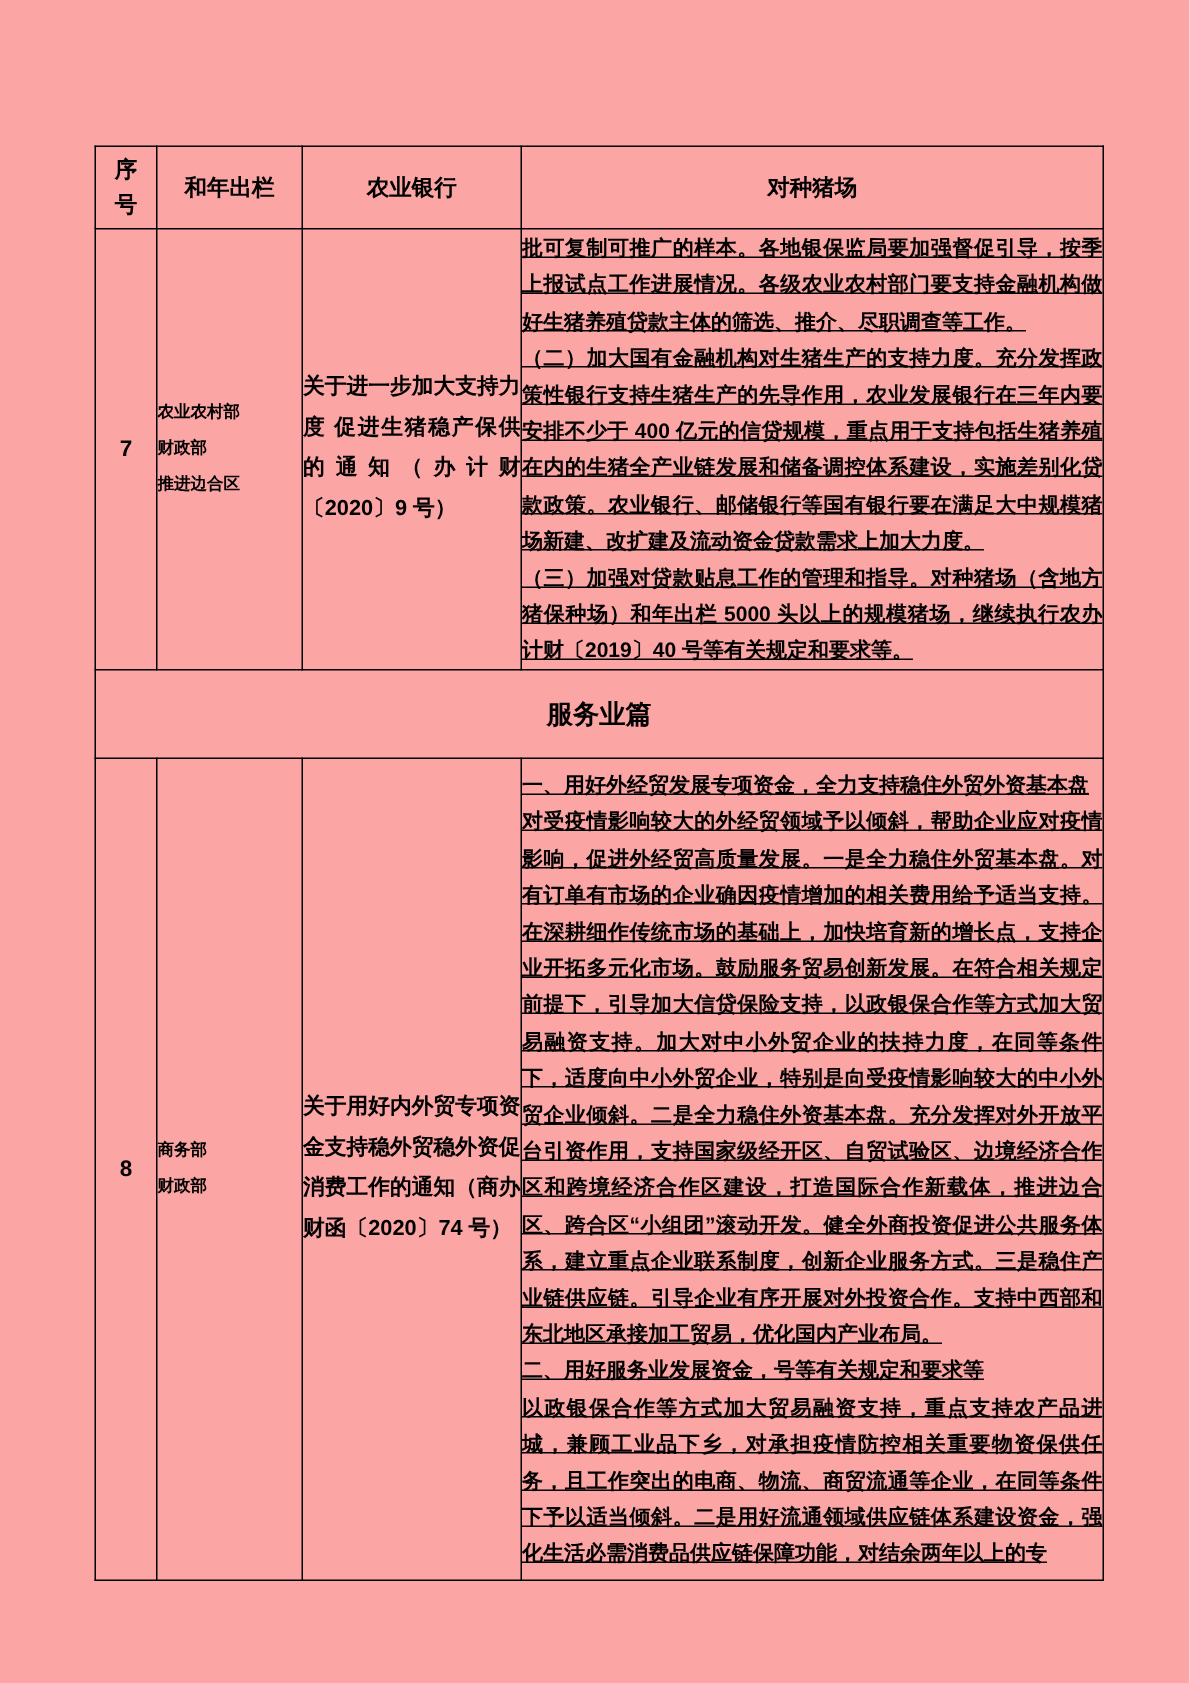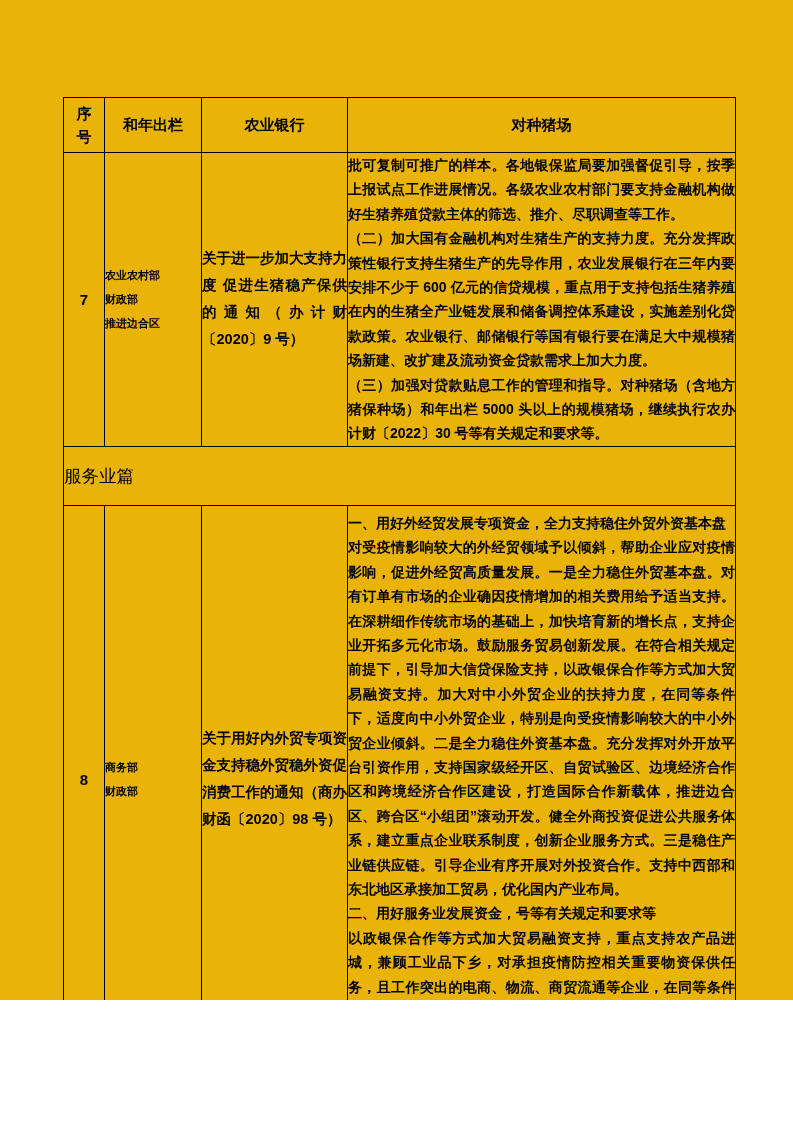--- a/index.html
+++ b/index.html
@@ -1,20 +1,20 @@
 <!DOCTYPE html>
 <html><head>
 <meta charset="utf-8">
 <style>
   html, body { margin: 0; padding: 0; background: #ffffff; }
   .page {
     position: relative;
     width: 793px;
-    height: 1000px;
-    background: #eab308;
+    height: 1122px;
+    background: #fca5a5;
     color: #000000;
     font-family: "Liberation Sans", sans-serif;
     font-weight: bold;
     overflow: hidden;
   }
   table.doc-table {
     position: absolute;
     left: 63px;
     top: 97px;
     width: 672px;
@@ -63,25 +63,25 @@
     vertical-align: middle;
     margin-top: 12px;
   }
   .cell-doc .doc-name { text-align: justify; }
   .cell-content {
     font-size: 14px;
     line-height: 24.4px;
     padding: 2px 6px 0 6px;
     vertical-align: top;
   }
-  .cell-content .para { text-align: justify; }
+  .cell-content .para { text-align: justify; text-decoration: underline; }
   .section-cell {
-    text-align: left;
+    text-align: center;
     font-size: 17.5px;
-    font-weight: normal;
+    font-weight: bold;
   }
   .page-number {
     position: absolute;
     top: 1030px;
     left: 0;
     width: 100%;
     text-align: center;
     font-family: "Liberation Serif", serif;
     font-weight: normal;
     font-size: 13px;
@@ -116,35 +116,35 @@
         <td class="cell-agency">
           <div class="agency-line">农业农村部</div>
           <div class="agency-line">财政部</div>
           <div class="agency-line">推进边合区</div>
         </td>
         <td class="cell-doc">
           <div class="doc-name">关于进一步加大支持力度 促进生猪稳产保供的通知（办计财〔2020〕9 号）</div>
         </td>
         <td class="cell-content">
           <div class="para">批可复制可推广的样本。各地银保监局要加强督促引导，按季上报试点工作进展情况。各级农业农村部门要支持金融机构做好生猪养殖贷款主体的筛选、推介、尽职调查等工作。</div>
-          <div class="para">（二）加大国有金融机构对生猪生产的支持力度。充分发挥政策性银行支持生猪生产的先导作用，农业发展银行在三年内要安排不少于 600 亿元的信贷规模，重点用于支持包括生猪养殖在内的生猪全产业链发展和储备调控体系建设，实施差别化贷款政策。农业银行、邮储银行等国有银行要在满足大中规模猪场新建、改扩建及流动资金贷款需求上加大力度。</div>
-          <div class="para">（三）加强对贷款贴息工作的管理和指导。对种猪场（含地方猪保种场）和年出栏 5000 头以上的规模猪场，继续执行农办计财〔2022〕30 号等有关规定和要求等。</div>
+          <div class="para">（二）加大国有金融机构对生猪生产的支持力度。充分发挥政策性银行支持生猪生产的先导作用，农业发展银行在三年内要安排不少于 400 亿元的信贷规模，重点用于支持包括生猪养殖在内的生猪全产业链发展和储备调控体系建设，实施差别化贷款政策。农业银行、邮储银行等国有银行要在满足大中规模猪场新建、改扩建及流动资金贷款需求上加大力度。</div>
+          <div class="para">（三）加强对贷款贴息工作的管理和指导。对种猪场（含地方猪保种场）和年出栏 5000 头以上的规模猪场，继续执行农办计财〔2019〕40 号等有关规定和要求等。</div>
         </td>
       </tr>
       <tr class="section-row">
         <td colspan="4" class="section-cell">服务业篇</td>
       </tr>
       <tr class="row8">
         <td class="cell-no">8</td>
         <td class="cell-agency">
           <div class="agency-line">商务部</div>
           <div class="agency-line">财政部</div>
         </td>
         <td class="cell-doc">
-          <div class="doc-name">关于用好内外贸专项资金支持稳外贸稳外资促消费工作的通知（商办财函〔2020〕98 号）</div>
+          <div class="doc-name">关于用好内外贸专项资金支持稳外贸稳外资促消费工作的通知（商办财函〔2020〕74 号）</div>
         </td>
         <td class="cell-content">
           <div class="para">一、用好外经贸发展专项资金，全力支持稳住外贸外资基本盘</div>
           <div class="para">对受疫情影响较大的外经贸领域予以倾斜，帮助企业应对疫情影响，促进外经贸高质量发展。一是全力稳住外贸基本盘。对有订单有市场的企业确因疫情增加的相关费用给予适当支持。在深耕细作传统市场的基础上，加快培育新的增长点，支持企业开拓多元化市场。鼓励服务贸易创新发展。在符合相关规定前提下，引导加大信贷保险支持，以政银保合作等方式加大贸易融资支持。加大对中小外贸企业的扶持力度，在同等条件下，适度向中小外贸企业，特别是向受疫情影响较大的中小外贸企业倾斜。二是全力稳住外资基本盘。充分发挥对外开放平台引资作用，支持国家级经开区、自贸试验区、边境经济合作区和跨境经济合作区建设，打造国际合作新载体，推进边合区、跨合区“小组团”滚动开发。健全外商投资促进公共服务体系，建立重点企业联系制度，创新企业服务方式。三是稳住产业链供应链。引导企业有序开展对外投资合作。支持中西部和东北地区承接加工贸易，优化国内产业布局。</div>
           <div class="para">二、用好服务业发展资金，号等有关规定和要求等</div>
           <div class="para">以政银保合作等方式加大贸易融资支持，重点支持农产品进城，兼顾工业品下乡，对承担疫情防控相关重要物资保供任务，且工作突出的电商、物流、商贸流通等企业，在同等条件下予以适当倾斜。二是用好流通领域供应链体系建设资金，强化生活必需消费品供应链保障功能，对结余两年以上的专</div>
         </td>
       </tr>
     </tbody>
   </table>

